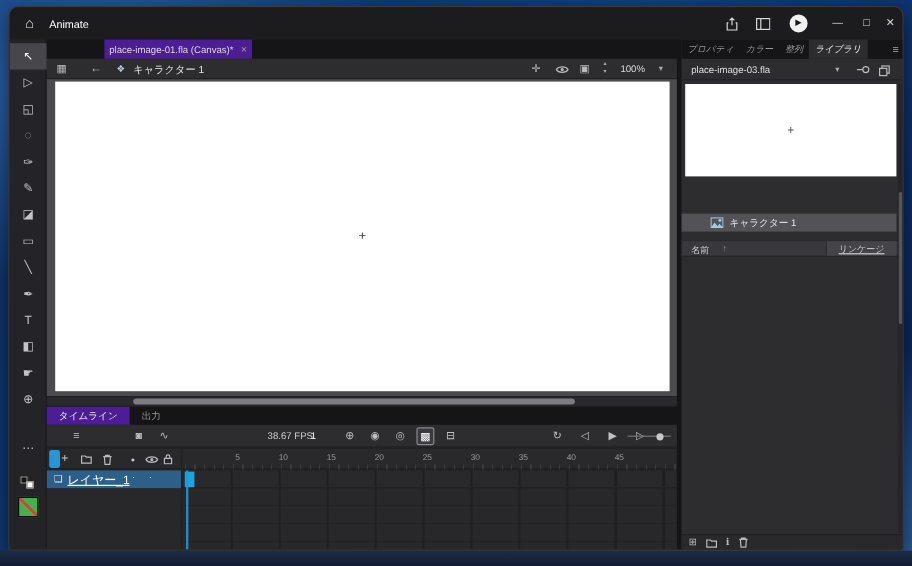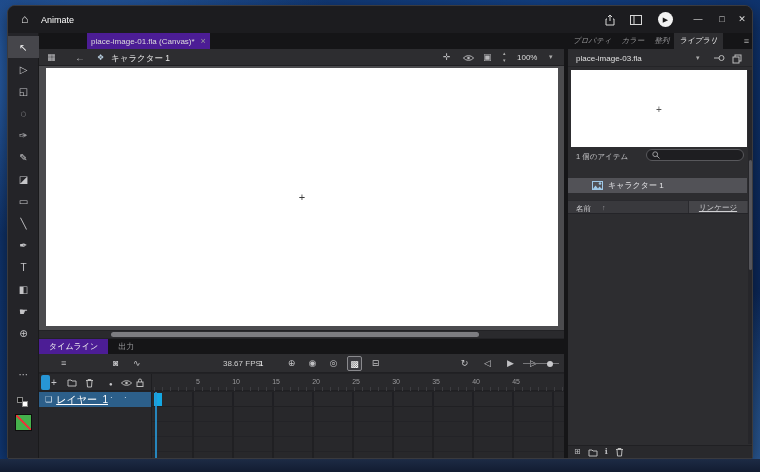--- a/index.html
+++ b/index.html
@@ -353,32 +353,20 @@
             <rect x="3" y="1" width="6" height="6" fill="none" stroke="#bbb"></rect>
             <rect x="1" y="3" width="6" height="6" fill="#2d2d30" stroke="#bbb"></rect>
           </svg>
       </span>
     </div>
 
     <div class="lib-preview">
       <span class="crosshair" style="font-size:10px;color:#555">+</span>
     </div>
 
-    <div class="lib-count-row">
-      <span class="lib-count">1 個のアイテム</span>
-      <div class="search-box">
-        <span>
-          <svg width="8" height="8" viewBox="0 0 8 8">
-              <circle cx="3.2" cy="3.2" r="2.4" fill="none" stroke="#9a9a9d"></circle>
-              <path d="M5 5 L7.5 7.5" stroke="#9a9a9d"></path>
-            </svg>
-        </span>
-        <input value="" style="">
-      </div>
-    </div>
 
     <div class="lib-header">
       <span class="lib-col-name">名前</span>
       <span class="lib-sort">↑</span>
       <span class="lib-col-linkage">リンケージ</span>
     </div>
 
     <div class="lib-item-row">
       <span>
         <svg width="11" height="9" viewBox="0 0 11 9">

